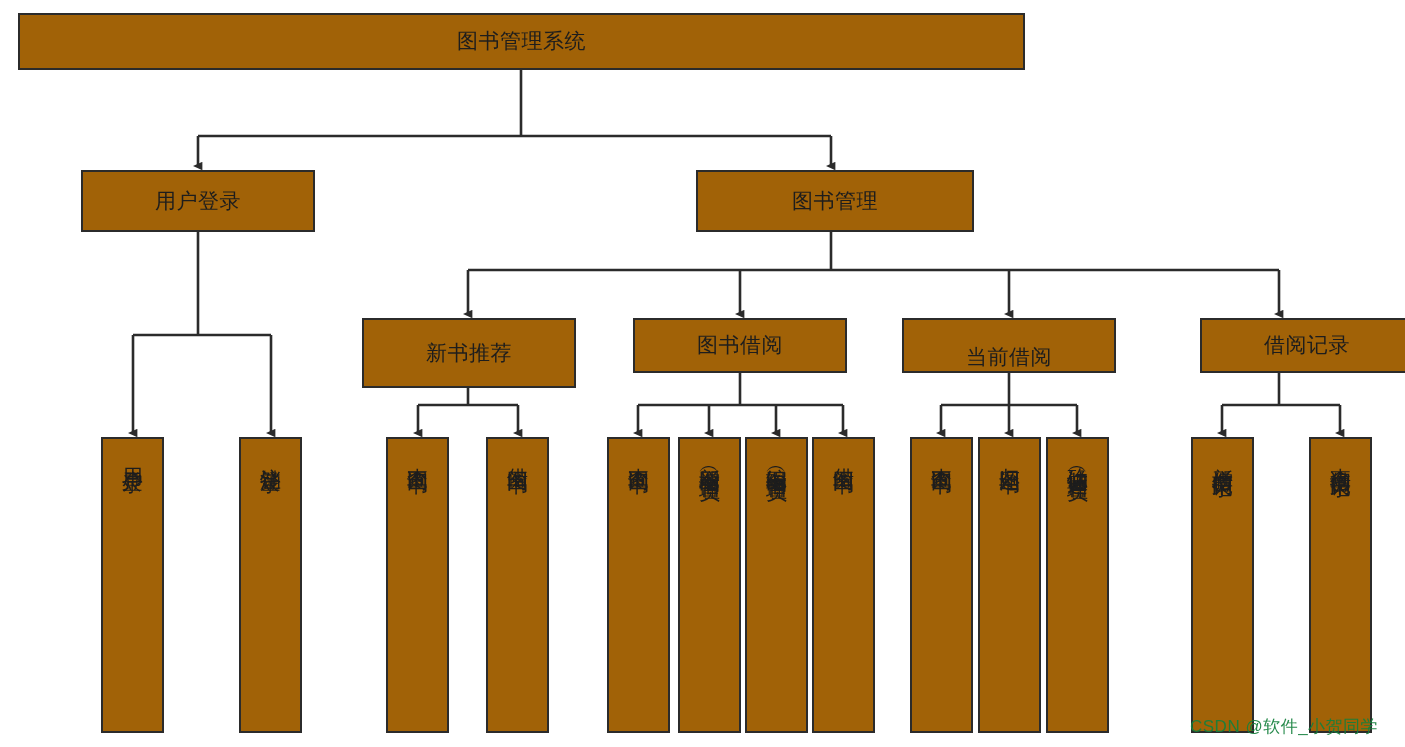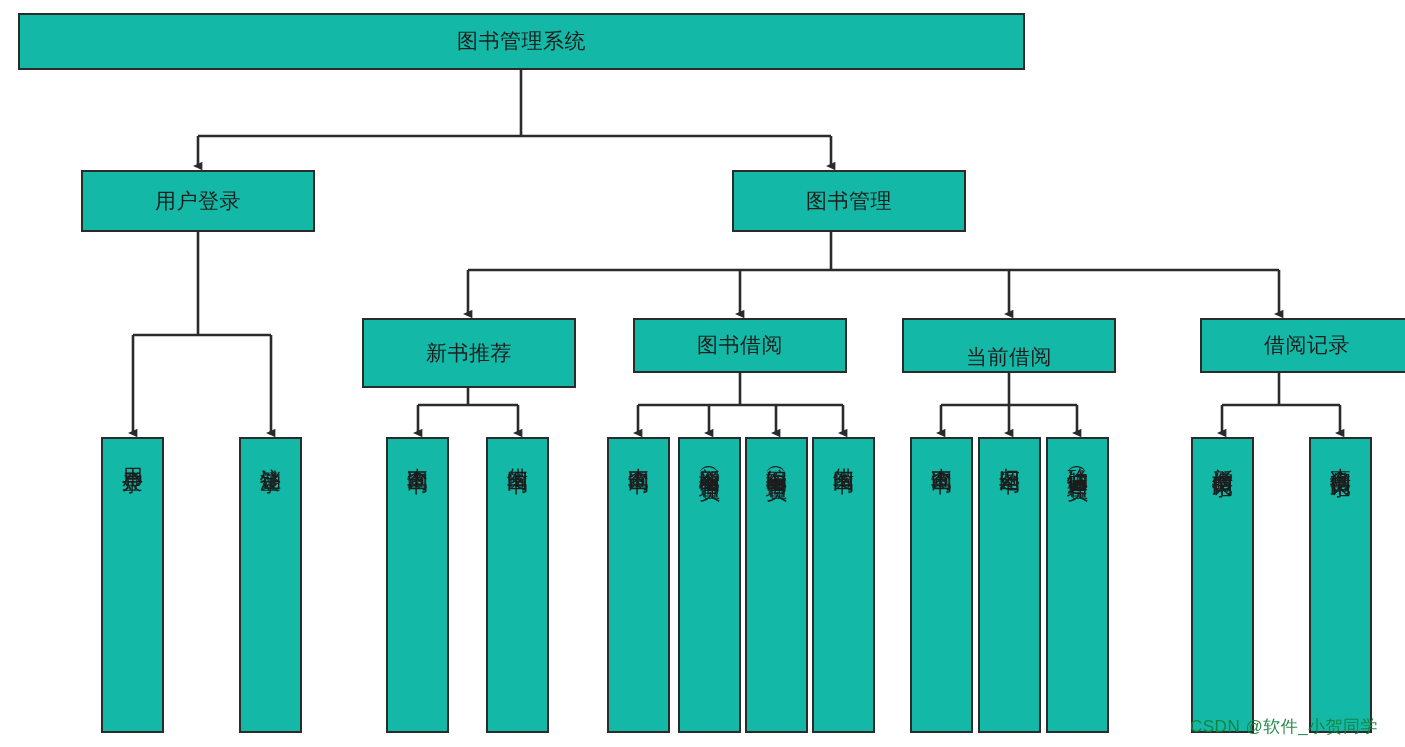--- a/index.html
+++ b/index.html
@@ -23,21 +23,21 @@
     position: absolute;
     left: 0;
     top: 0;
     width: 1405px;
     height: 747px;
     pointer-events: none;
   }
   .node {
     position: absolute;
     box-sizing: border-box;
-    background: #14b8a6;
+    background: #a16207;
     border: 2px solid #2b2b2b;
     display: flex;
     align-items: center;
     justify-content: center;
     overflow: hidden;
   }
   .node-label {
     color: #1d1d1d;
     font-size: 21px;
     line-height: 1.28;
@@ -124,21 +124,21 @@
   </svg>
 
   <div class="node" style="left:18px; top:13px; width:1007px; height:57px;">
     <span class="node-label">图书管理系统</span>
   </div>
 
   <div class="node" style="left:81px; top:170px; width:234px; height:62px;">
     <span class="node-label">用户登录</span>
   </div>
 
-  <div class="node" style="left:732px; top:170px; width:234px; height:62px;">
+  <div class="node" style="left:696px; top:170px; width:278px; height:62px;">
     <span class="node-label">图书管理</span>
   </div>
 
   <div class="node" style="left:362px; top:318px; width:214px; height:70px;">
     <span class="node-label">新书推荐</span>
   </div>
 
   <div class="node" style="left:633px; top:318px; width:214px; height:55px;justify-content:center;">
     <span class="node-label">图书借阅</span>
   </div>

